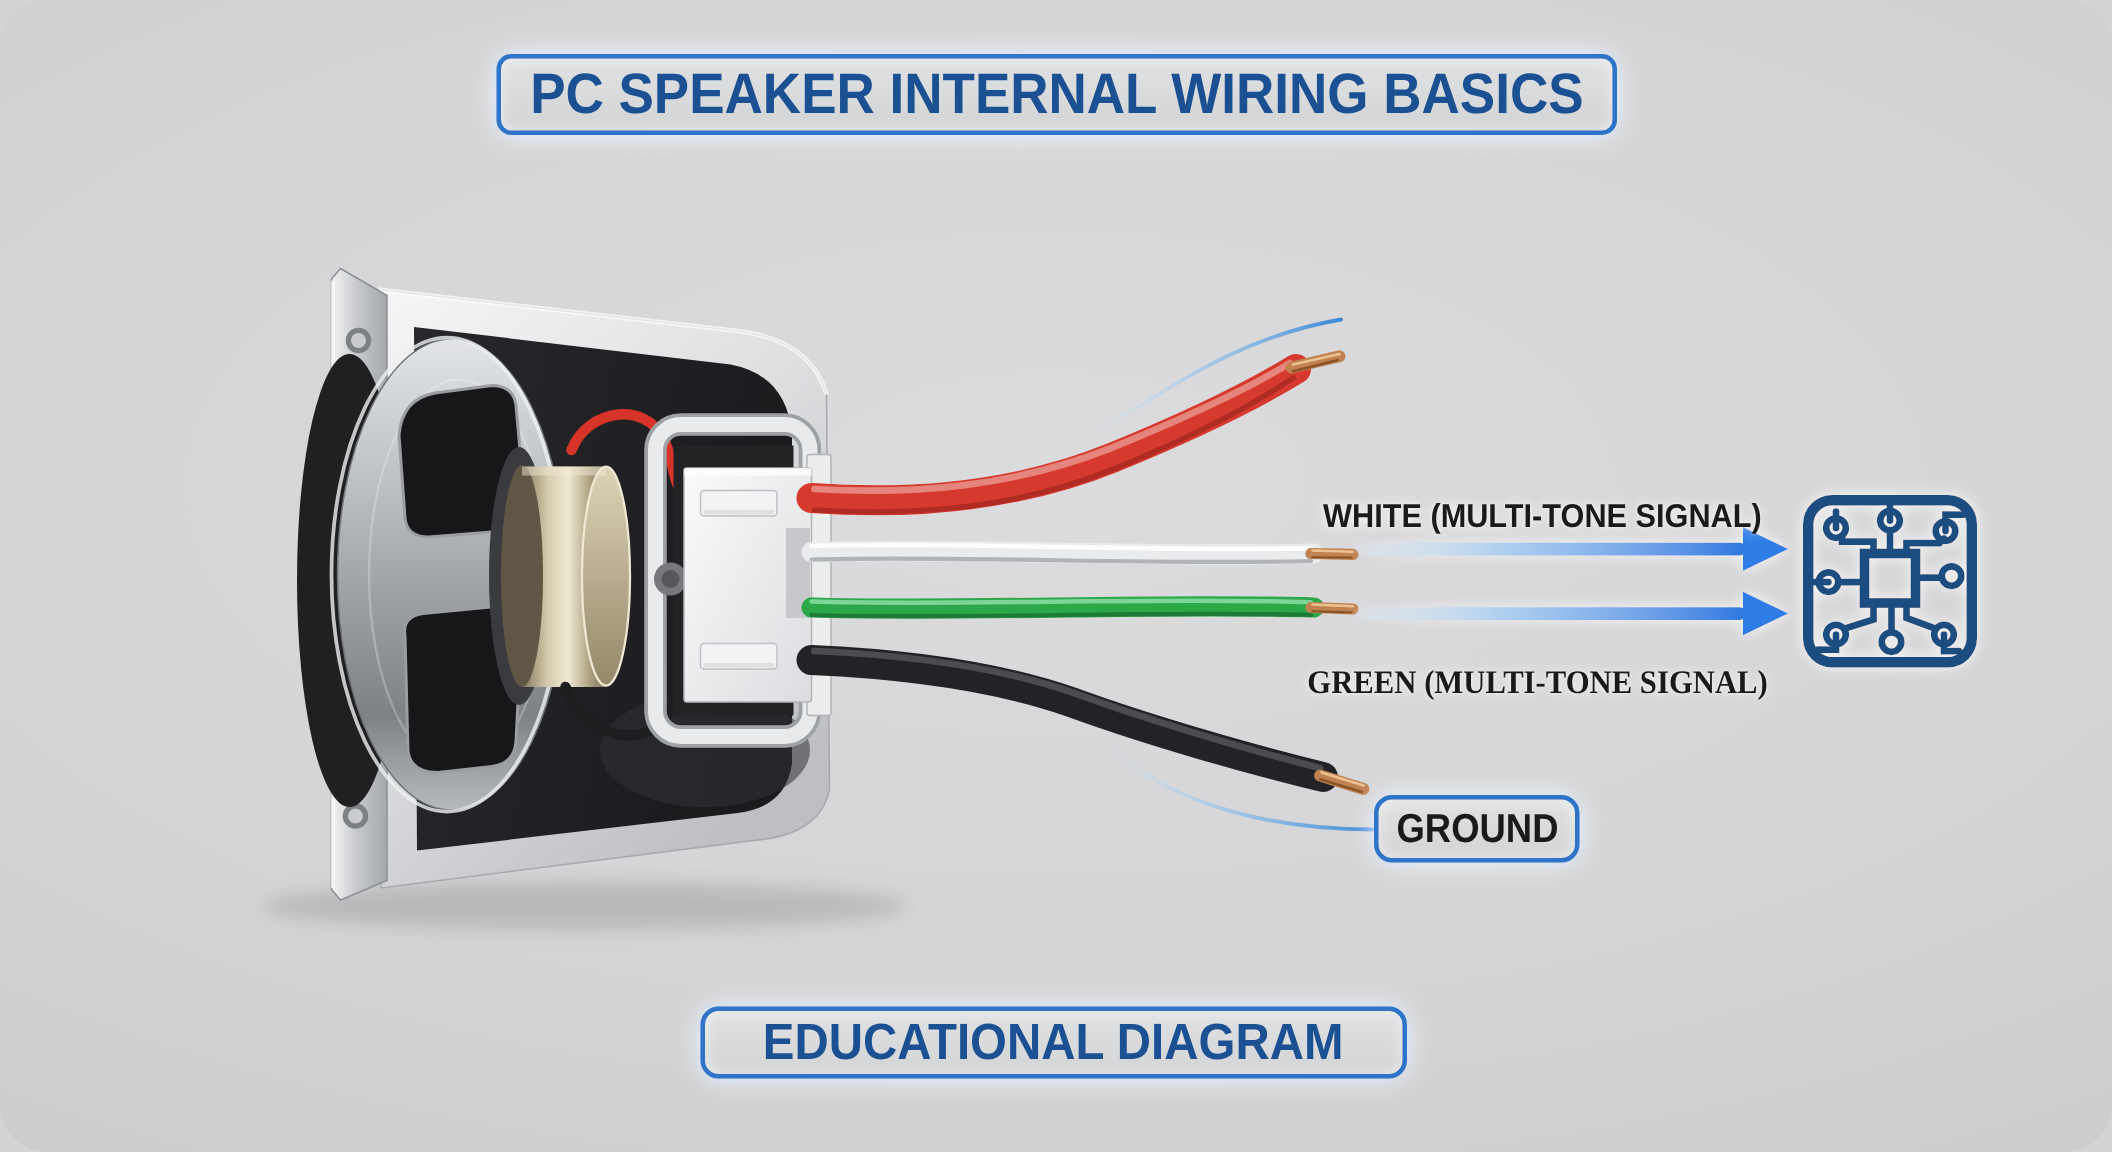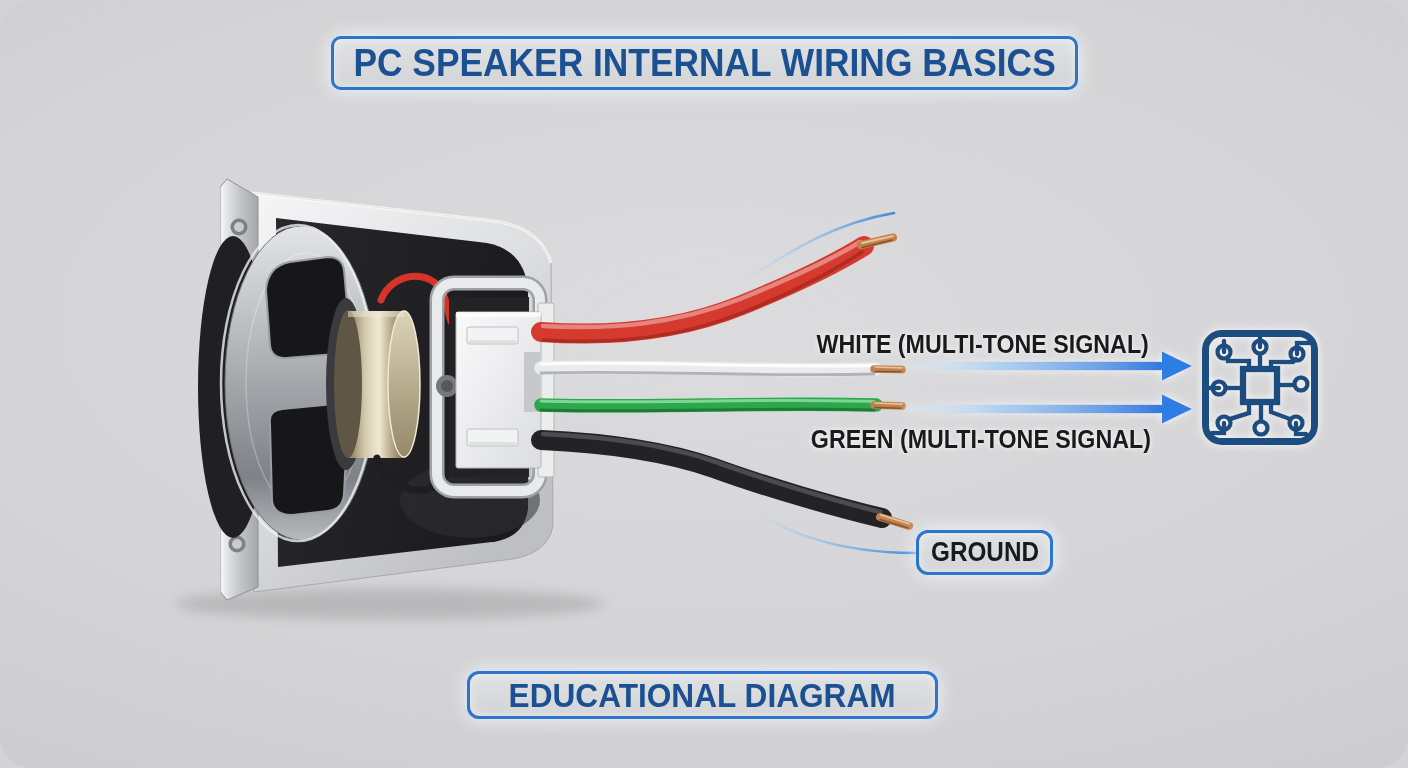--- a/index.html
+++ b/index.html
@@ -31,25 +31,26 @@
   .blue-text{color:#1b5092;font-weight:bold;}
   .title-text{font-size:38px;}
   .edu-text{font-size:34px;}
   .black-text{color:#191a1c;font-weight:bold;}
   .v5-text{font-size:24.5px;}
   .ground-text{font-size:27px;}
   .cond{display:inline-block;transform:scaleX(0.93);white-space:nowrap;}
   .cond-tight{display:inline-block;transform:scaleX(0.90);white-space:nowrap;}
   .plain-label{
     position:absolute;display:flex;align-items:center;justify-content:center;
-    color:#191a1c;font-weight:bold;font-size:25px;
+    color:#191a1c;font-weight:bold;font-size:22px;
     text-shadow:0 0 8px rgba(255,255,255,0.85), 0 0 2px rgba(255,255,255,0.6);
+    margin-left:45px;
   }
   .white-label{left:808px;top:329px;width:350px;height:30px;}
-  .green-label{left:803px;top:424px;width:355px;height:30px;}
+  .green-label{left:803px;top:440px;width:355px;height:30px;font-family:Liberation Serif, serif;}
 </style>
 </head>
 <body>
 
 <div class="canvas">
 
   <svg class="layer" width="1408" height="768" viewBox="0 0 1408 768">
     <defs>
       <linearGradient id="flangeGrad" x1="0" y1="0" x2="1" y2="0">
         <stop offset="0" stop-color="#f2f3f4"></stop>

